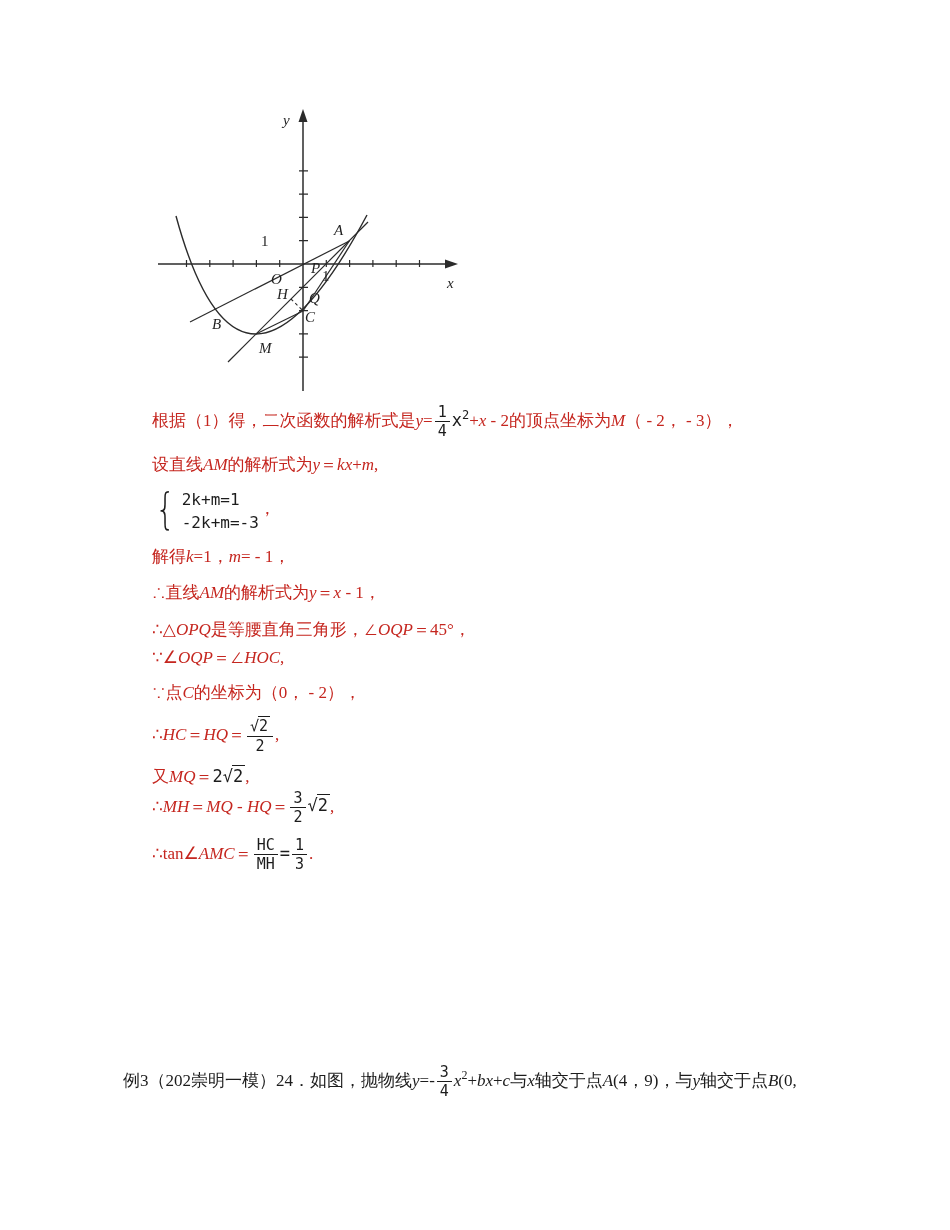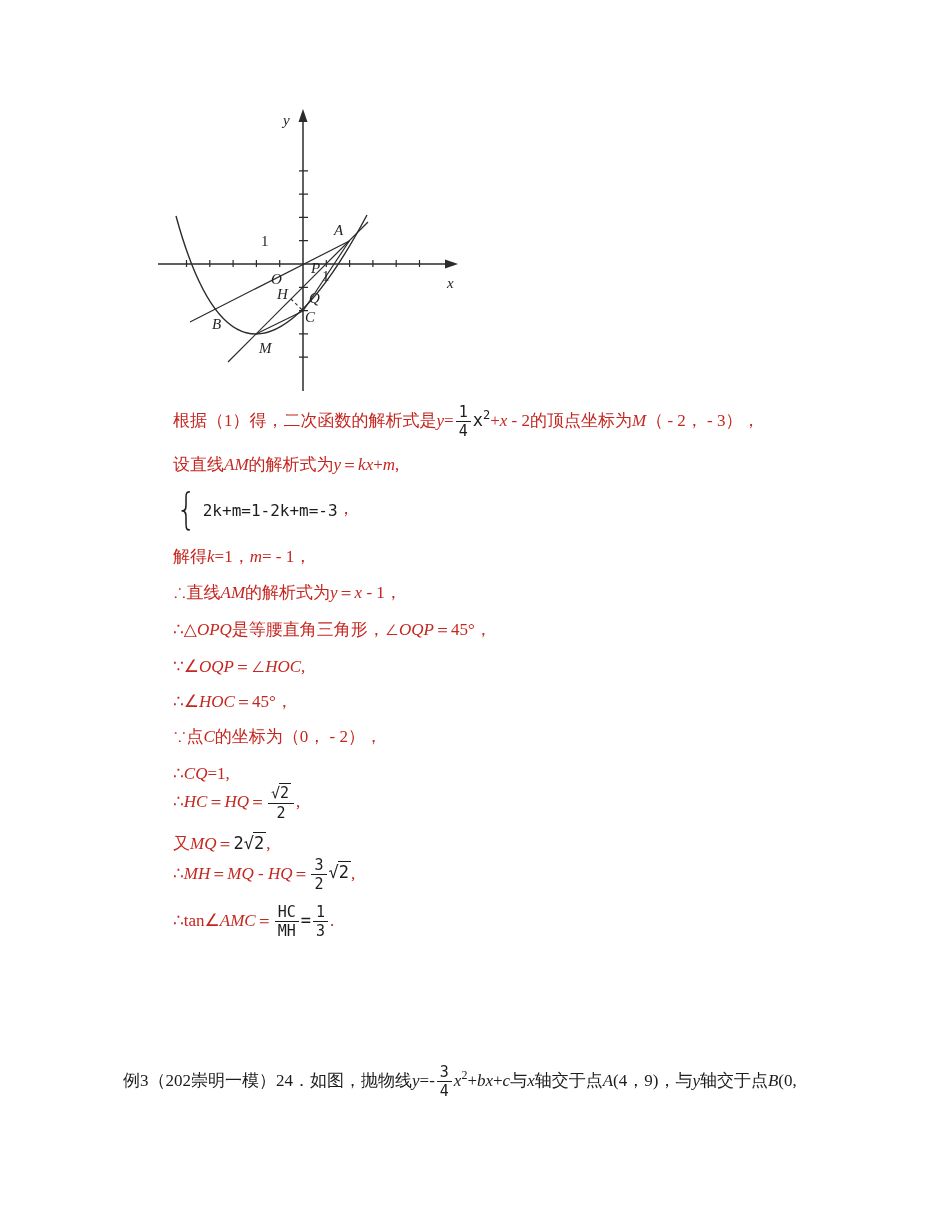--- a/index.html
+++ b/index.html
@@ -6,38 +6,38 @@
   body{width:950px;height:1230px;position:relative;font-family:"Liberation Serif",serif;overflow:hidden;}
   .page{position:absolute;inset:0;background:#fff;}
 
   
   #figure{position:absolute;left:150px;top:103px;}
   #figure .stroke{stroke:#2b2b2b;fill:none;}
   .flabel{font-family:"Liberation Serif",serif;font-size:15px;fill:#1f1f1f;}
   .it{font-style:italic;}
 
   
-  #solution{position:absolute;left:173px;top:404px;width:720px;color:var(--red);
+  #solution{position:absolute;left:152px;top:404px;width:720px;color:var(--red);
             font-size:17px;line-height:23px;}
   #example{position:absolute;left:123px;top:1064px;width:810px;color:#1c1c1c;
            font-size:17px;line-height:23px;}
   .line{white-space:nowrap;}
   .blk{color:#1c1c1c;font-family:"DejaVu Sans Mono","Liberation Mono",monospace;}
   sup{font-size:12px;}
   .frac{display:inline-flex;flex-direction:column;align-items:center;vertical-align:middle;
         line-height:1.08;font-size:15px;margin:0 2px;text-align:center;}
   .frac .fn{border-bottom:1.3px solid currentColor;padding:0 3px 1px 3px;}
   .frac .fd{padding-top:1px;}
   .sqrt{display:inline-block;white-space:nowrap;}
   .sqrt .rad{border-top:1.3px solid currentColor;margin-left:-1px;padding:0 2px 0 1px;}
   .sys{display:inline-flex;align-items:center;vertical-align:middle;color:#1c1c1c;
        font-family:"DejaVu Sans Mono","Liberation Mono",monospace;font-size:16px;line-height:1.45;}
   .sys .brace{font-size:42px;font-weight:100;margin-right:3px;transform:scaleX(.75);
               font-family:"DejaVu Sans",sans-serif;color:#1c1c1c;}
-  .sys .rows{display:flex;align-items:flex-start;}
+  .sys .rows{display:flex;flex-direction:column;align-items:flex-start;}
 </style>
 </head>
 <body>
 
 <div class="page">
 
   <svg id="figure" width="320" height="300" viewBox="0 0 320 300">
 
     <line class="stroke" x1="8" y1="161" x2="298" y2="161" stroke-width="1.5"></line>
     <polygon points="308,161 295,156.5 295,165.5" fill="#2b2b2b"></polygon>
@@ -77,25 +77,23 @@
       <div class="line" style="margin-bottom: 4px;"><span>设直线</span><span class="it ">AM</span><span>的解析式为</span><span class="it ">y</span><span>＝</span><span class="it ">kx</span><span>+</span><span class="it ">m</span><span>,</span></div>
       <div class="line" style="margin-bottom: 4px;"><span class="sys">
           <span class="brace">{</span>
           <span class="rows">
             <span class="row">2k+m=1</span>
             <span class="row">-2k+m=-3</span>
           </span>
         </span><span>，</span></div>
       <div class="line" style="margin-bottom: 13px;"><span>解得</span><span class="it ">k</span><span>=1，</span><span class="it ">m</span><span>= - 1，</span></div>
       <div class="line" style="margin-bottom: 14px;"><span>∴直线</span><span class="it ">AM</span><span>的解析式为</span><span class="it ">y</span><span>＝</span><span class="it ">x</span><span> - 1，</span></div>
-      <div class="line" style="margin-bottom: 14px;"><span>∴△</span><span class="it ">OPQ</span><span>是等腰直角三角形，∠</span><span class="it ">OQP</span><span>＝45°，</span></div>
+      <div class="line" style="margin-bottom: 5px;"><span>∴△</span><span class="it ">OPQ</span><span>是等腰直角三角形，∠</span><span class="it ">OQP</span><span>＝45°，</span></div>
       <div class="line" style="margin-bottom: 12px;"><span>∵∠</span><span class="it ">OQP</span><span>＝∠</span><span class="it ">HOC</span><span>,</span></div>
-      <div class="line" style="margin-bottom: 12px;"><span>∴∠</span><span class="it ">HOC</span><span>＝45°，</span></div>
       <div class="line" style="margin-bottom: 14px;"><span>∵点</span><span class="it ">C</span><span>的坐标为（0， - 2），</span></div>
-      <div class="line" style="margin-bottom: 0px;"><span>∴</span><span class="it ">CQ</span><span>=1,</span></div>
       <div class="line" style="margin-bottom: 11px;"><span>∴</span><span class="it ">HC</span><span>＝</span><span class="it ">HQ</span><span>＝</span><span class="frac blk">
           <span class="fn"><span class="sqrt">√<span class="rad">2</span></span></span>
           <span class="fd">2</span>
         </span><span>,</span></div>
       <div class="line" style="margin-bottom: 2px;"><span>又</span><span class="it ">MQ</span><span>＝</span><span class="blk">2</span><span class="sqrt blk">√<span class="rad">2</span></span><span>,</span></div>
       <div class="line" style="margin-bottom: 12px;"><span>∴</span><span class="it ">MH</span><span>＝</span><span class="it ">MQ</span><span> - </span><span class="it ">HQ</span><span>＝</span><span class="frac blk">
           <span class="fn">3</span>
           <span class="fd">2</span>
         </span><span class="sqrt blk">√<span class="rad">2</span></span><span>,</span></div>
       <div class="line" style="margin-bottom: 12px;"><span>∴tan∠</span><span class="it ">AMC</span><span>＝</span><span class="frac blk">

